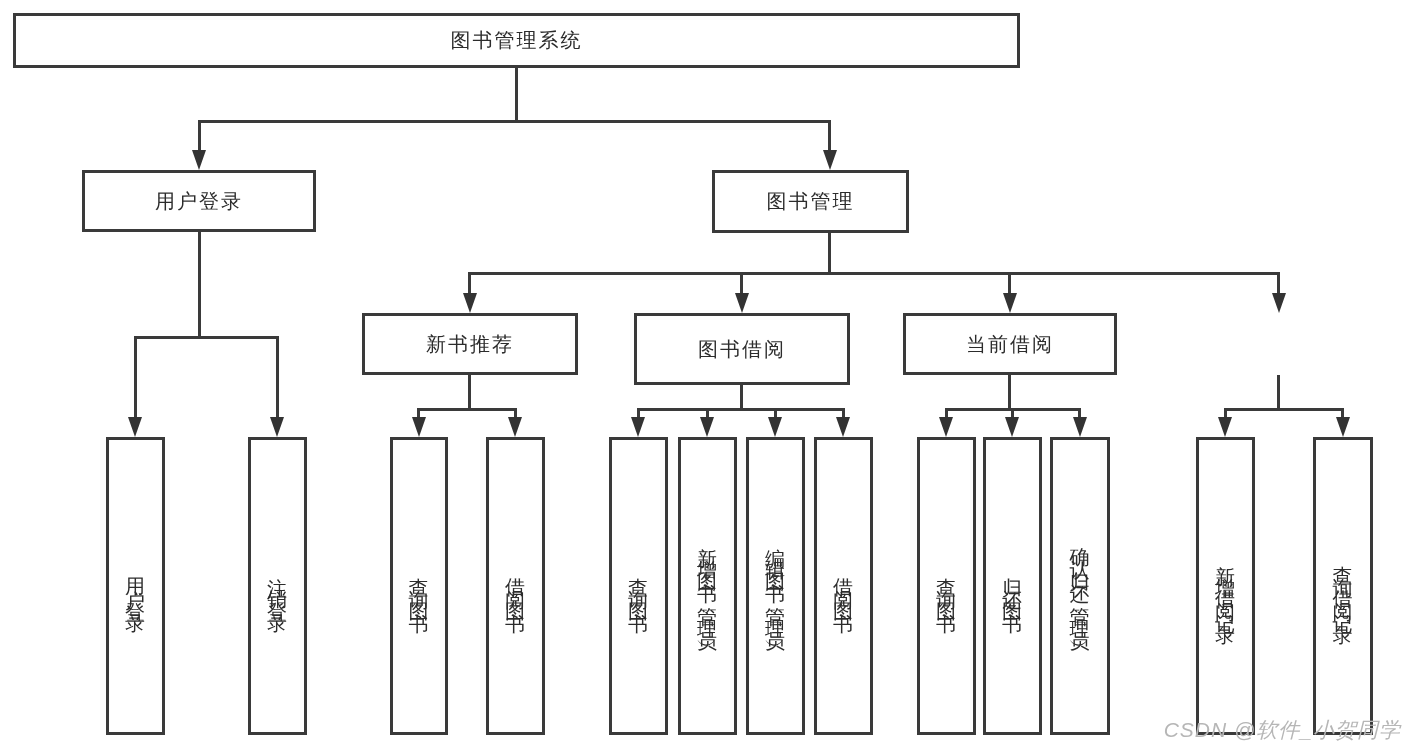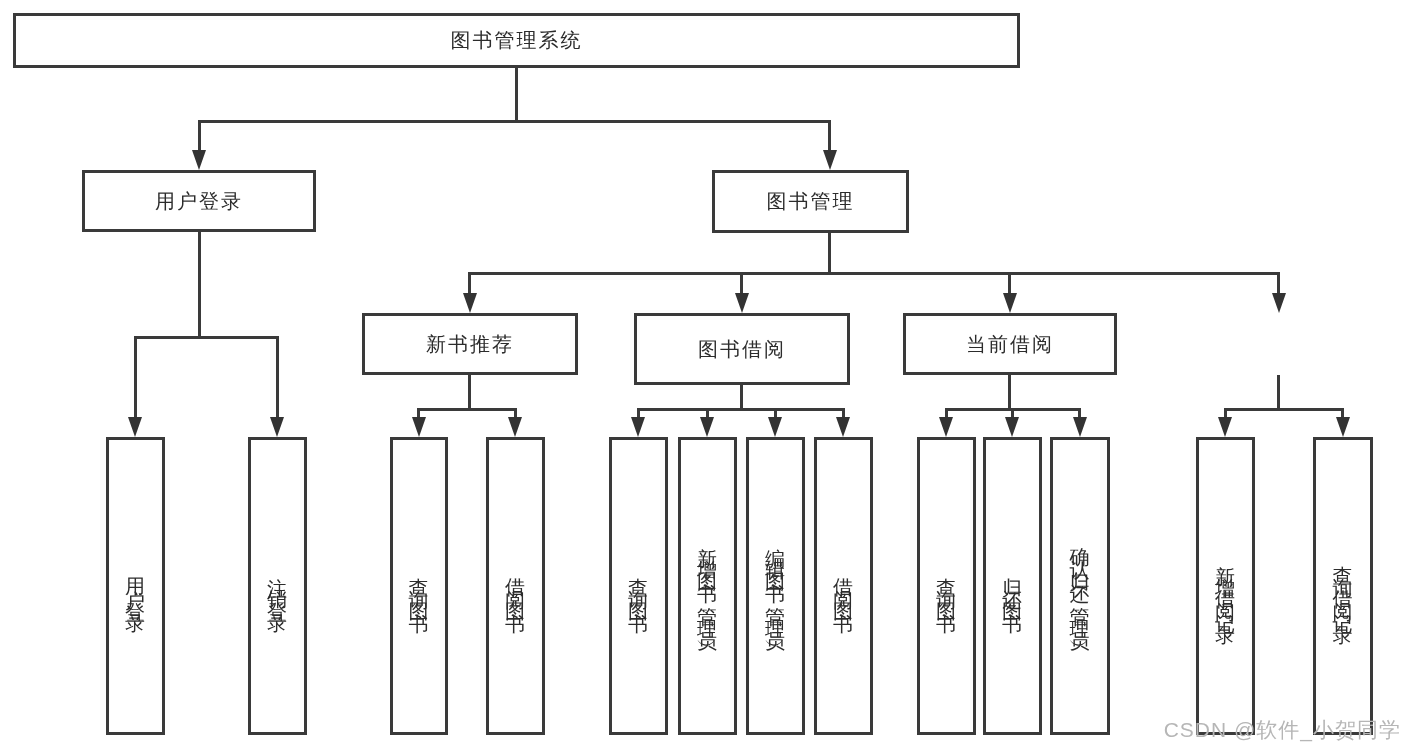--- a/index.html
+++ b/index.html
@@ -41,20 +41,21 @@
     border-top:20px solid #333333;
     z-index:1;
   }
   .watermark{
     position:absolute;
     top:716px;right:4px;
     font-size:21px;
     color:#b6b6b6;
     letter-spacing:1px;
     z-index:5;
+    font-style:italic;
   }
 </style>
 </head>
 <body>
 
 <div class="canvas">
 
   <div class="node root" style="left:13px;top:13px;width:1007px;height:55px">
     <span>图书管理系统</span>
   </div>

